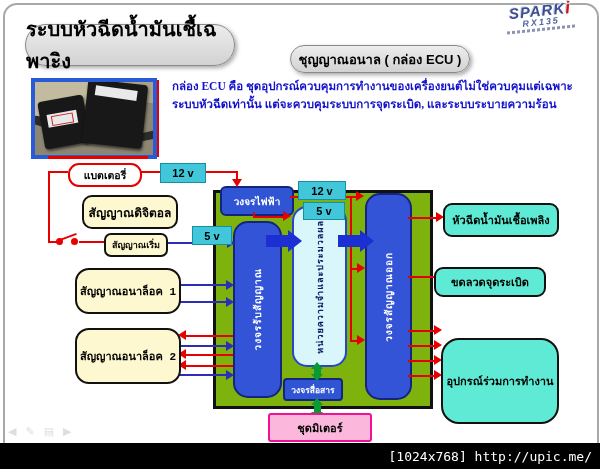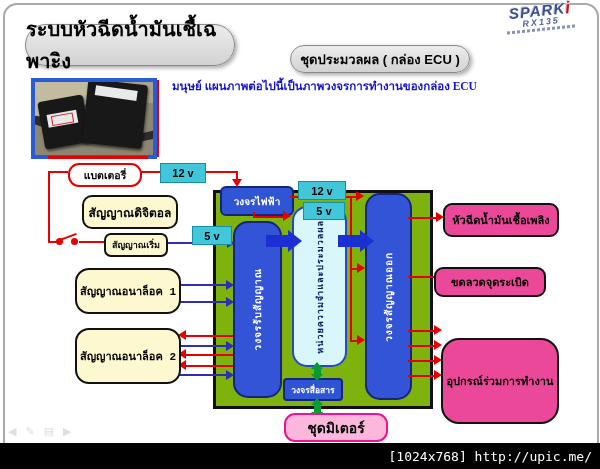--- a/index.html
+++ b/index.html
@@ -44,24 +44,24 @@
          color:#fff;white-space:nowrap;letter-spacing:1px;}
   .vtext-dark{color:#0a1a66;font-size:9px;}
   .bluebox{background:#2f55d4;border:2px solid #15247d;border-radius:6px;color:#fff;font-weight:bold;
            display:flex;align-items:center;justify-content:center;}
   .vbox{background:#41c7d9;border:1px solid #178fa2;color:#000;font-weight:bold;font-size:11px;
         display:flex;align-items:center;justify-content:center;}
   .cream{background:#fdf8cf;border:2px solid #111;border-radius:10px;color:#000;font-weight:bold;
          display:flex;align-items:center;justify-content:center;font-family:Liberation Mono, monospace;}
   .battery{background:#fff;border:2px solid #e60000;border-radius:11px;color:#000;font-weight:bold;
            font-size:10.5px;display:flex;align-items:center;justify-content:center;}
-  .peach{background:#ec4899;border:2px solid #111;border-radius:9px;color:#000;font-weight:bold;
+  .peach{background:#5eead4;border:2px solid #111;border-radius:9px;color:#000;font-weight:bold;
          font-size:11px;display:flex;align-items:center;justify-content:center;text-align:right;}
-  .pink{background:#fbb8dc;border:2px solid #ee1490;border-radius:11px;color:#000;font-weight:bold;
-        font-size:14px;display:flex;align-items:center;justify-content:center;margin-left:16px;}
+  .pink{background:#fbb8dc;border:2px solid #ee1490;border-radius:3px;color:#000;font-weight:bold;
+        font-size:11px;display:flex;align-items:center;justify-content:center;}
   
   .hr{height:2px;background:#e60000;}
   .vr{width:2px;background:#e60000;}
   .hb{height:2px;background:#2d2db8;}
   .tri{width:0;height:0;}
   .tr-r{border-top:5px solid transparent;border-bottom:5px solid transparent;border-left:8px solid #e60000;}
   .tr-l{border-top:5px solid transparent;border-bottom:5px solid transparent;border-right:8px solid #e60000;}
   .tr-d{border-left:5px solid transparent;border-right:5px solid transparent;border-top:8px solid #e60000;}
   .tb-r{border-top:5px solid transparent;border-bottom:5px solid transparent;border-left:8px solid #2d2db8;}
   .dot{width:7px;height:7px;border-radius:50%;background:#e60000;}
@@ -76,21 +76,21 @@
               font-family:"DejaVu Sans Mono",monospace;font-size:13px;}
   .presenter{left:8px;top:425px;display:flex;gap:9px;color:#dedede;font-size:11px;}
   .presenter span{cursor:pointer;}
 </style>
 </head>
 <body>
 
 <div class="abs slide-frame"></div>
 
 <div class="abs pill pill-title">ระบบหัวฉีดน้ำมันเชื้เฉพาะิง</div>
-<div class="abs pill pill-sub">ชุดประมวลผล ( กล่อง ECU )</div>
+<div class="abs pill pill-sub">ชุญญาณอนาล ( กล่อง ECU )</div>
 <div class="abs logo">
   <div class="logo-main"><span>SPARK</span><span class="logo-i">i</span></div>
   <div class="logo-model">RX135</div>
   <div class="logo-tag"></div>
 </div>
 
 <div class="abs photo">
   <div class="abs ph-light"></div>
   <div class="abs ph-light2"></div>
   <div class="abs ph-cable" style="left:-4px;top:40px;width:50px;height:9px;transform:rotate(18deg);"></div>
@@ -101,21 +101,22 @@
     </div>
   </div>
   <div class="abs ph-box" style="left:50px;top:0px;width:60px;height:64px;transform:rotate(6deg);">
     <div class="abs ph-strip" style="left:8px;top:6px;width:42px;height:10px;transform:rotate(2deg);"></div>
   </div>
 </div>
 <div class="abs photo-red-r"></div>
 <div class="abs photo-red-b"></div>
 
 <div class="abs desc">
-  <div>มนุษย์  แผนภาพต่อไปนี้เป็นภาพวงจรการทำงานของกล่อง ECU</div>
+  <div>กล่อง ECU คือ ชุดอุปกรณ์ควบคุมการทำงานของเครื่องยนต์ไม่ใช่ควบคุมแต่เฉพาะ</div>
+  <div>ระบบหัวฉีดเท่านั้น แต่จะควบคุมระบบการจุดระเบิด, และระบบระบายความร้อน</div>
 </div>
 
 <div class="abs green-box"></div>
 <div class="abs pillar" style="left:233px;top:221px;width:45px;height:173px;">
   <span class="vtext">วงจรรับสัญญาณ</span>
 </div>
 <div class="abs pillar pillar-light" style="left:292px;top:206px;width:51px;height:157px;">
   <span class="vtext vtext-dark">หน่วยความจำและประมวลผล</span>
 </div>
 <div class="abs pillar" style="left:365px;top:193px;width:43px;height:203px;">

